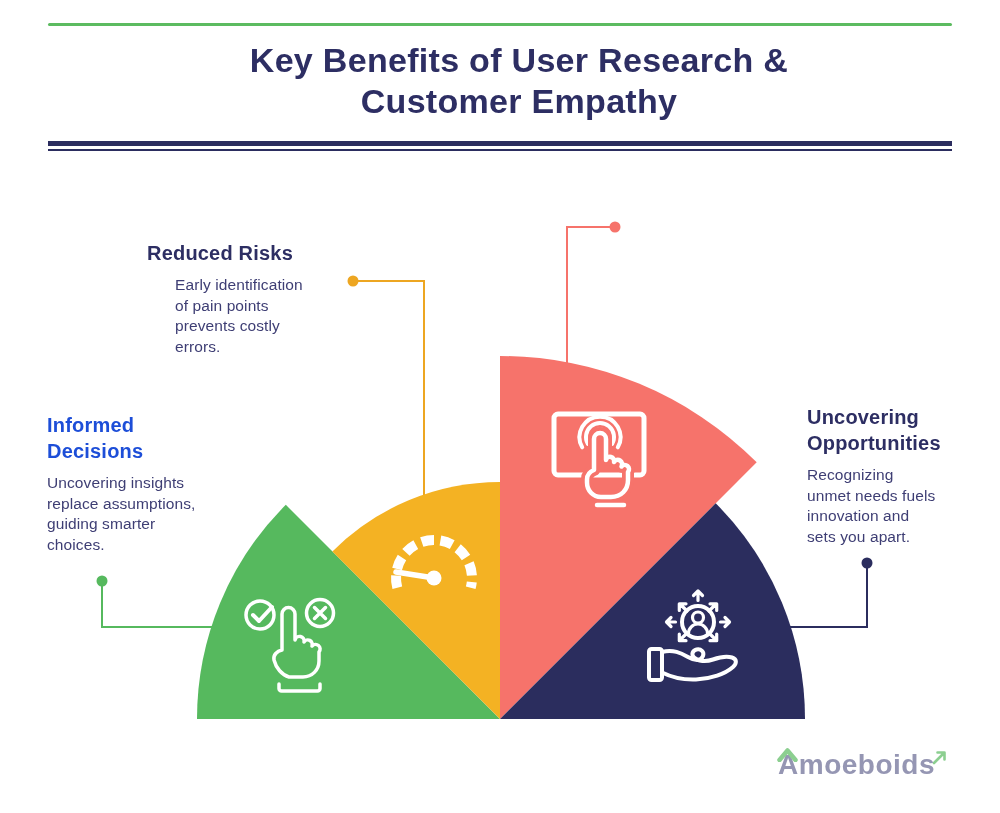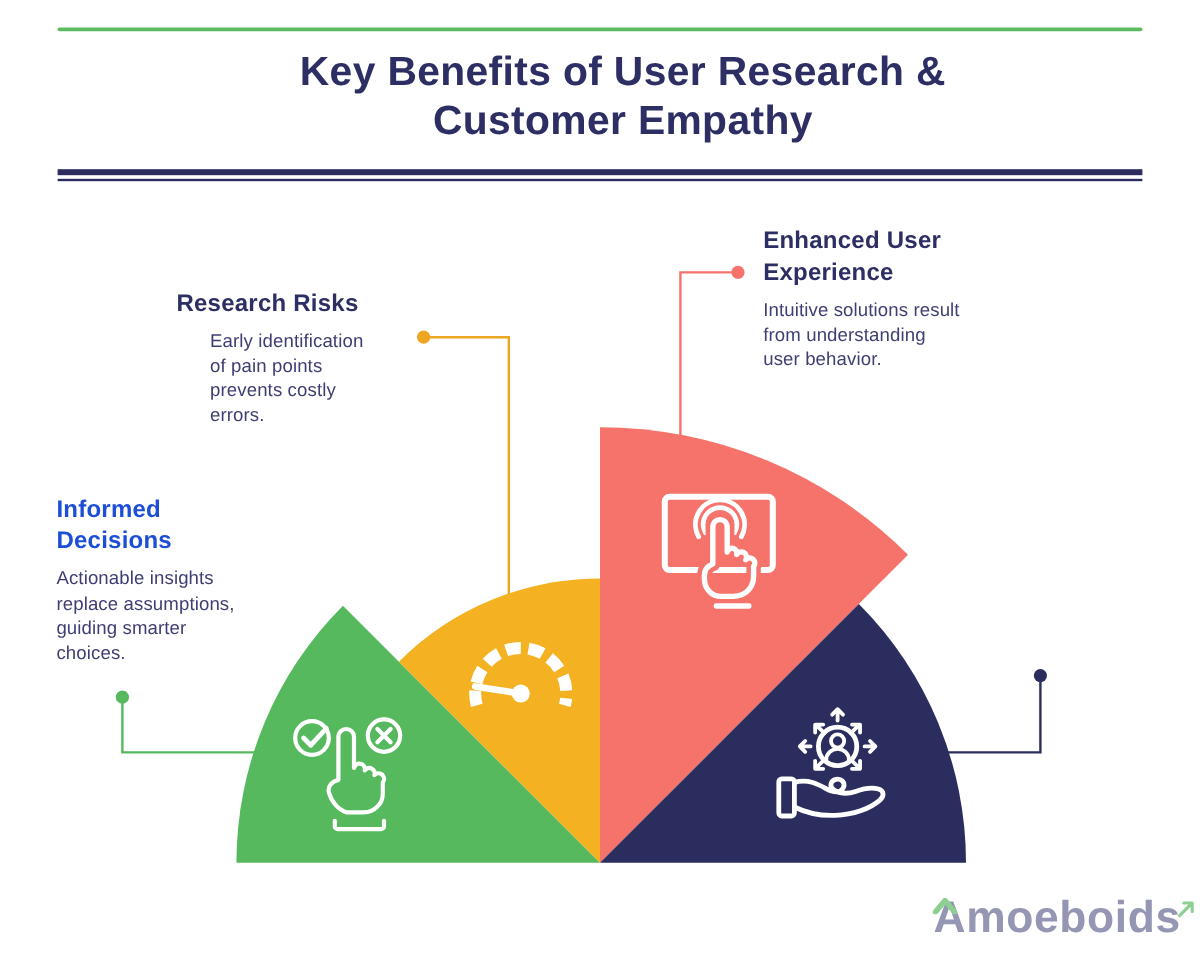--- a/index.html
+++ b/index.html
@@ -26,21 +26,21 @@
   }
   #blk-informed{left:47px;top:412px;width:200px;}
   #blk-reduced{left:147px;top:240px;width:190px;}
   #blk-enhanced{left:636px;top:188px;width:215px;}
   #blk-uncovering{left:807px;top:404px;width:170px;}
   .logo{
     position:absolute;left:778px;top:747px;height:36px;
     display:flex;align-items:center;
   }
   .logo-text{
-    position:relative;font-size:37px;font-weight:bold;letter-spacing:.5px;line-height:36px;
+    position:relative;font-size:28px;font-weight:bold;letter-spacing:.5px;line-height:36px;
   }
   .logo-caret{position:absolute;left:-1px;top:1px;}
   .logo-arrow{margin-left:-4px;margin-bottom:16px;}
 </style>
 </head>
 <body>
 
 <div class="canvas">
 
   <div class="top-rule" style="background-color: rgb(92, 187, 96);"></div>
@@ -116,42 +116,43 @@
         <path d="M42,50 L35,57 M34.3,51 V57.7 H41"></path>
       </g>
       <rect x="4" y="66" width="13" height="31" rx="2.5" stroke-width="4"></rect>
       <path stroke-width="4" d="M17,69 c11,-3 19,1 26,5 c7,4 13,4 15,-1 c1.5,-4 -2,-7.5 -6.5,-6.5 c-4,1 -5.5,5 -2.5,8 c4,4 12,4.5 19,2 c7,-2.5 14,-3.5 19,-2 c5,1.5 5,6 1,9.5 c-8,7 -22,12 -37,12.5 c-13,0.5 -25,-2.5 -34,-7"></path>
     </g>
   </svg>
 
   <div class="benefit" id="blk-informed">
     <h2 style="color: #1d4ed8;">Informed
 Decisions</h2>
-    <p style="color: rgb(62, 62, 116);">Actionable insights
+    <p style="color: rgb(62, 62, 116);">Uncovering insights
 replace assumptions,
 guiding smarter
 choices.</p>
   </div>
 
   <div class="benefit" id="blk-reduced">
-    <h2 style="color: rgb(45, 46, 99);">Research Risks</h2>
+    <h2 style="color: rgb(45, 46, 99);">Reduced Risks</h2>
     <p style="color: rgb(62, 62, 116); margin-left: 28px;">Early identification
 of pain points
 prevents costly
 errors.</p>
   </div>
 
-  <div class="benefit" id="blk-enhanced">
-    <h2 style="color: rgb(45, 46, 99);">Enhanced User
-Experience</h2>
-    <p style="color: rgb(62, 62, 116);">Intuitive solutions result
-from understanding
-user behavior.</p>
+
+  <div class="benefit" id="blk-uncovering">
+    <h2 style="color: rgb(45, 46, 99);">Uncovering
+Opportunities</h2>
+    <p style="color: rgb(62, 62, 116);">Recognizing
+unmet needs fuels
+innovation and
+sets you apart.</p>
   </div>
-
 
   <div class="logo">
     <span class="logo-text" style="color: rgb(149, 150, 179);"><span>A</span><span>moeboids</span><svg class="logo-caret" width="21" height="14" viewBox="0 0 21 14">
           <path d="M2.5,12 L10.5,2.5 L18.5,12" fill="none" stroke-width="4.5" stroke-linecap="round" stroke-linejoin="round" stroke="#8ccf90"></path>
         </svg></span>
     <svg class="logo-arrow" width="17" height="17" viewBox="0 0 17 17">
       <path d="M3,14 L13,4 M6.5,3.5 H13.5 V10.5" fill="none" stroke-width="2.6" stroke-linecap="round" stroke-linejoin="round" stroke="#8ccf90"></path>
     </svg>
   </div>
 

